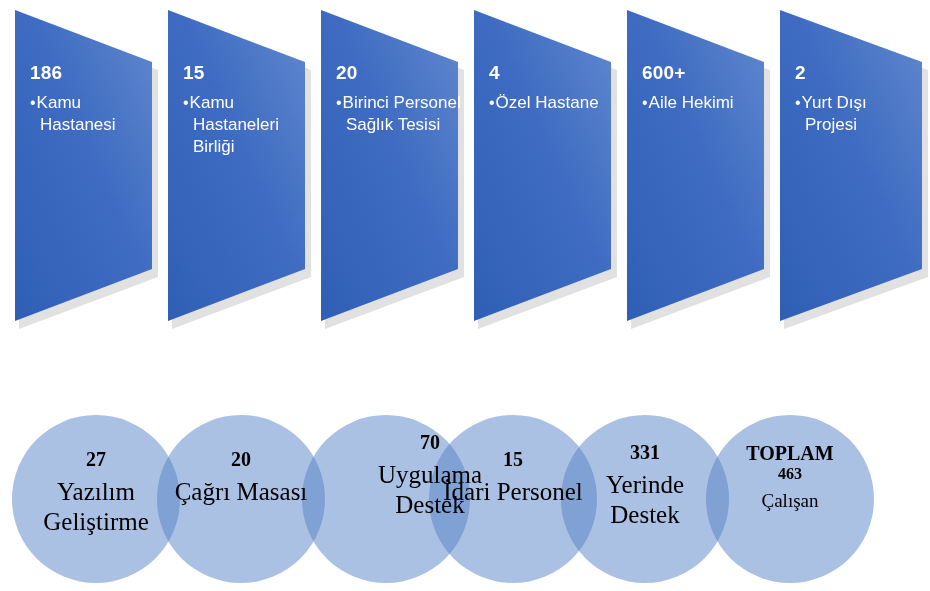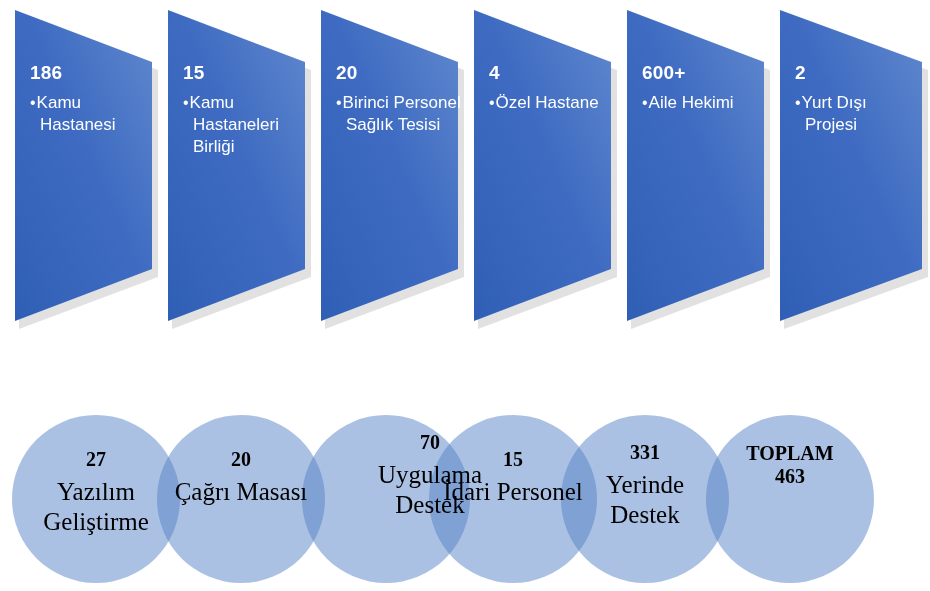--- a/index.html
+++ b/index.html
@@ -103,21 +103,21 @@
     font-size: 25px;
     line-height: 1.2;
     font-weight: normal;
   }
   .circle-text.total .circ-head {
     font-size: 20px;
     font-weight: bold;
     line-height: 1.2;
   }
   .circle-text.total .circ-num {
-    font-size: 20px;
+    font-size: 16px;
     font-weight: bold;
     margin-bottom: 7px;
   }
   .circle-text.total .circ-label {
     font-size: 19px;
   }
 </style>
 </head>
 <body>
 
@@ -272,16 +272,17 @@
     </div>
 
     <div class="circle-text" style="left:570px; top:41px;">
       <div class="circ-num">331</div>
       <div class="circ-label">Yerinde Destek</div>
     </div>
 
     <div class="circle-text total" style="left:715px; top:41px;">
       <div class="circ-head">TOPLAM</div>
       <div class="circ-num">463</div>
+      <div class="circ-label">Çalışan</div>
     </div>
   </div>
 
 </div>
 
 </body></html>

